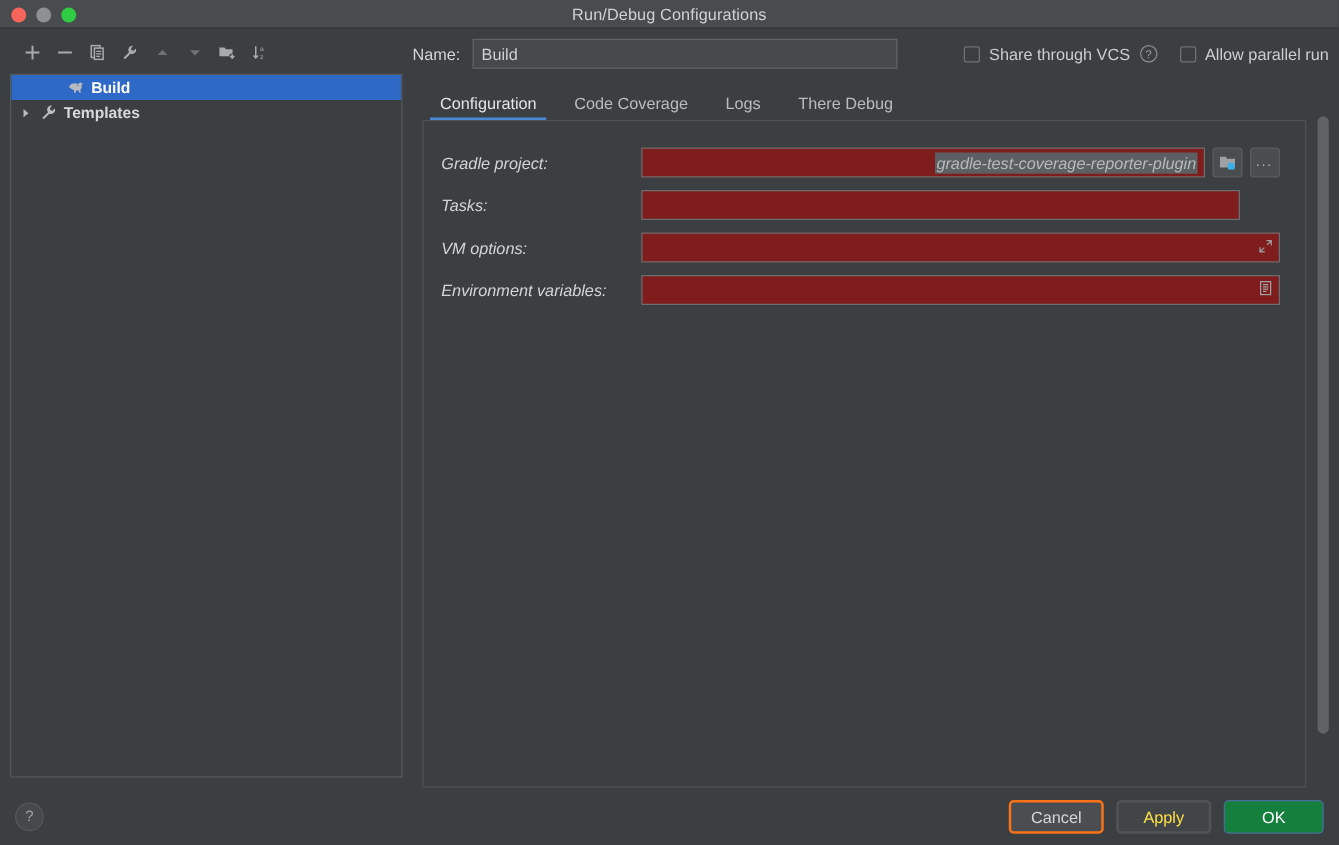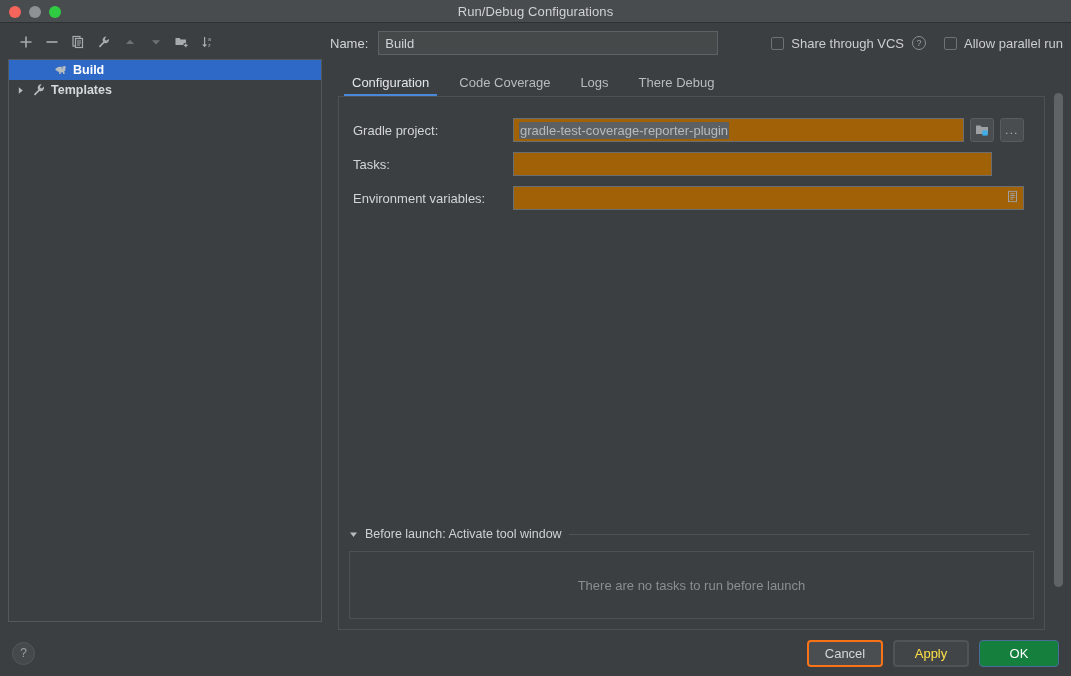--- a/index.html
+++ b/index.html
@@ -85,28 +85,28 @@
   .tab.active { color: #e2e5e7; }
   .tab.active::after {
     content: ""; position: absolute; left: 6px; right: 6px; bottom: 0; height: 2px; background: #4a88d8;
   }
 
   
   .card {
     margin: 0 26px 0 8px; flex: 1; border: 1px solid #4e5153; border-top: 1px solid #4e5153;
     background: #3c3f41; display: flex; flex-direction: column; position: relative;
   }
-  .form { padding: 16px 20px 0 14px; }
+  .form { padding: 16px 20px 0 14px; font-style: italic; }
   .frow { display: flex; align-items: center; height: 34px; }
   .flabel { width: 160px; flex: 0 0 160px; text-align: left; font-size: 13px; color: #d2d5d7; }
   .fctl { flex: 1; display: flex; align-items: center; gap: 6px; }
   .input {
-    height: 24px; background: #a16207; border: 1px solid #6a6e70; flex: 1;
+    height: 24px; background: #7f1d1d; border: 1px solid #6a6e70; flex: 1;
     display: flex; align-items: center; padding: 0 5px; font-size: 13px; color: #b5b9bb;
-    position: relative; min-width: 0;
+    position: relative; min-width: 0; justify-content: flex-end;
   }
   .input.mono { font-family: "Liberation Mono", monospace; font-size: 12.5px; color: #c8cbcd; }
   .sel-text { background: #5c6062; color: #b7babc; padding: 1px 1px; }
   .iconbtn {
     width: 24px; height: 24px; flex: 0 0 24px; background: #4a4d4f; border: 1px solid #5a5d5f;
     border-radius: 3px; display: flex; align-items: center; justify-content: center; color: #b3b7b9;
     font-size: 12px;
   }
   .expand-ic { position: absolute; right: 5px; top: 50%; transform: translateY(-50%); color: #9da1a3; }
   .dots { letter-spacing: 1.5px; font-size: 11px; line-height: 1; color: #b7babc; }
@@ -288,53 +288,52 @@
 
           <div class="frow">
             <span class="flabel">Tasks:</span>
             <span class="fctl" style="padding-right:32px;">
               <span class="input">
                 <span></span>
               </span>
             </span>
           </div>
 
+          <div class="frow">
+            <span class="flabel">VM options:</span>
+            <span class="fctl">
+              <span class="input">
+                <span></span>
+                <span class="expand-ic">
+                  <svg width="11" height="11" viewBox="0 0 11 11">
+                    <path d="M6.2 1h3.8v3.8M10 1L6.6 4.4M4.8 10H1V6.2M1 10l3.4-3.4" stroke="#9da1a3" stroke-width="1" fill="none"></path>
+                  </svg>
+                </span>
+              </span>
+            </span>
+          </div>
 
 
           <div class="frow">
             <span class="flabel">Environment variables:</span>
             <span class="fctl">
               <span class="input">
                 <span></span>
                 <span class="expand-ic">
                   <svg width="11" height="12" viewBox="0 0 11 12">
                     <rect x="1.5" y="0.8" width="8" height="10.4" fill="none" stroke="#9da1a3" stroke-width="1"></rect>
                     <path d="M3.4 3.2h4.2M3.4 5h4.2M3.4 6.8h4.2M3.4 8.6h2.8" stroke="#9da1a3" stroke-width="1"></path>
                   </svg>
                 </span>
               </span>
             </span>
           </div>
 
         </div>
 
-        <div class="beforelaunch">
-          <div class="bl-header">
-            <span>
-              <svg width="9" height="9" viewBox="0 0 9 9">
-                  <path d="M1 2.6h7L4.5 7z" fill="#b8bbbd"></path>
-                </svg>
-            </span>
-            <span class="bl-title">Before launch: Activate tool window</span>
-            <span class="bl-rule"></span>
-          </div>
-          <div class="bl-box">
-            <span class="bl-empty">There are no tasks to run before launch</span>
-          </div>
-        </div>
       </div>
 
       <div class="scrollbar">
         <div class="thumb"></div>
       </div>
     </div>
   </div>
 
   <div class="bottom">
     <div class="helpbtn">?</div>

